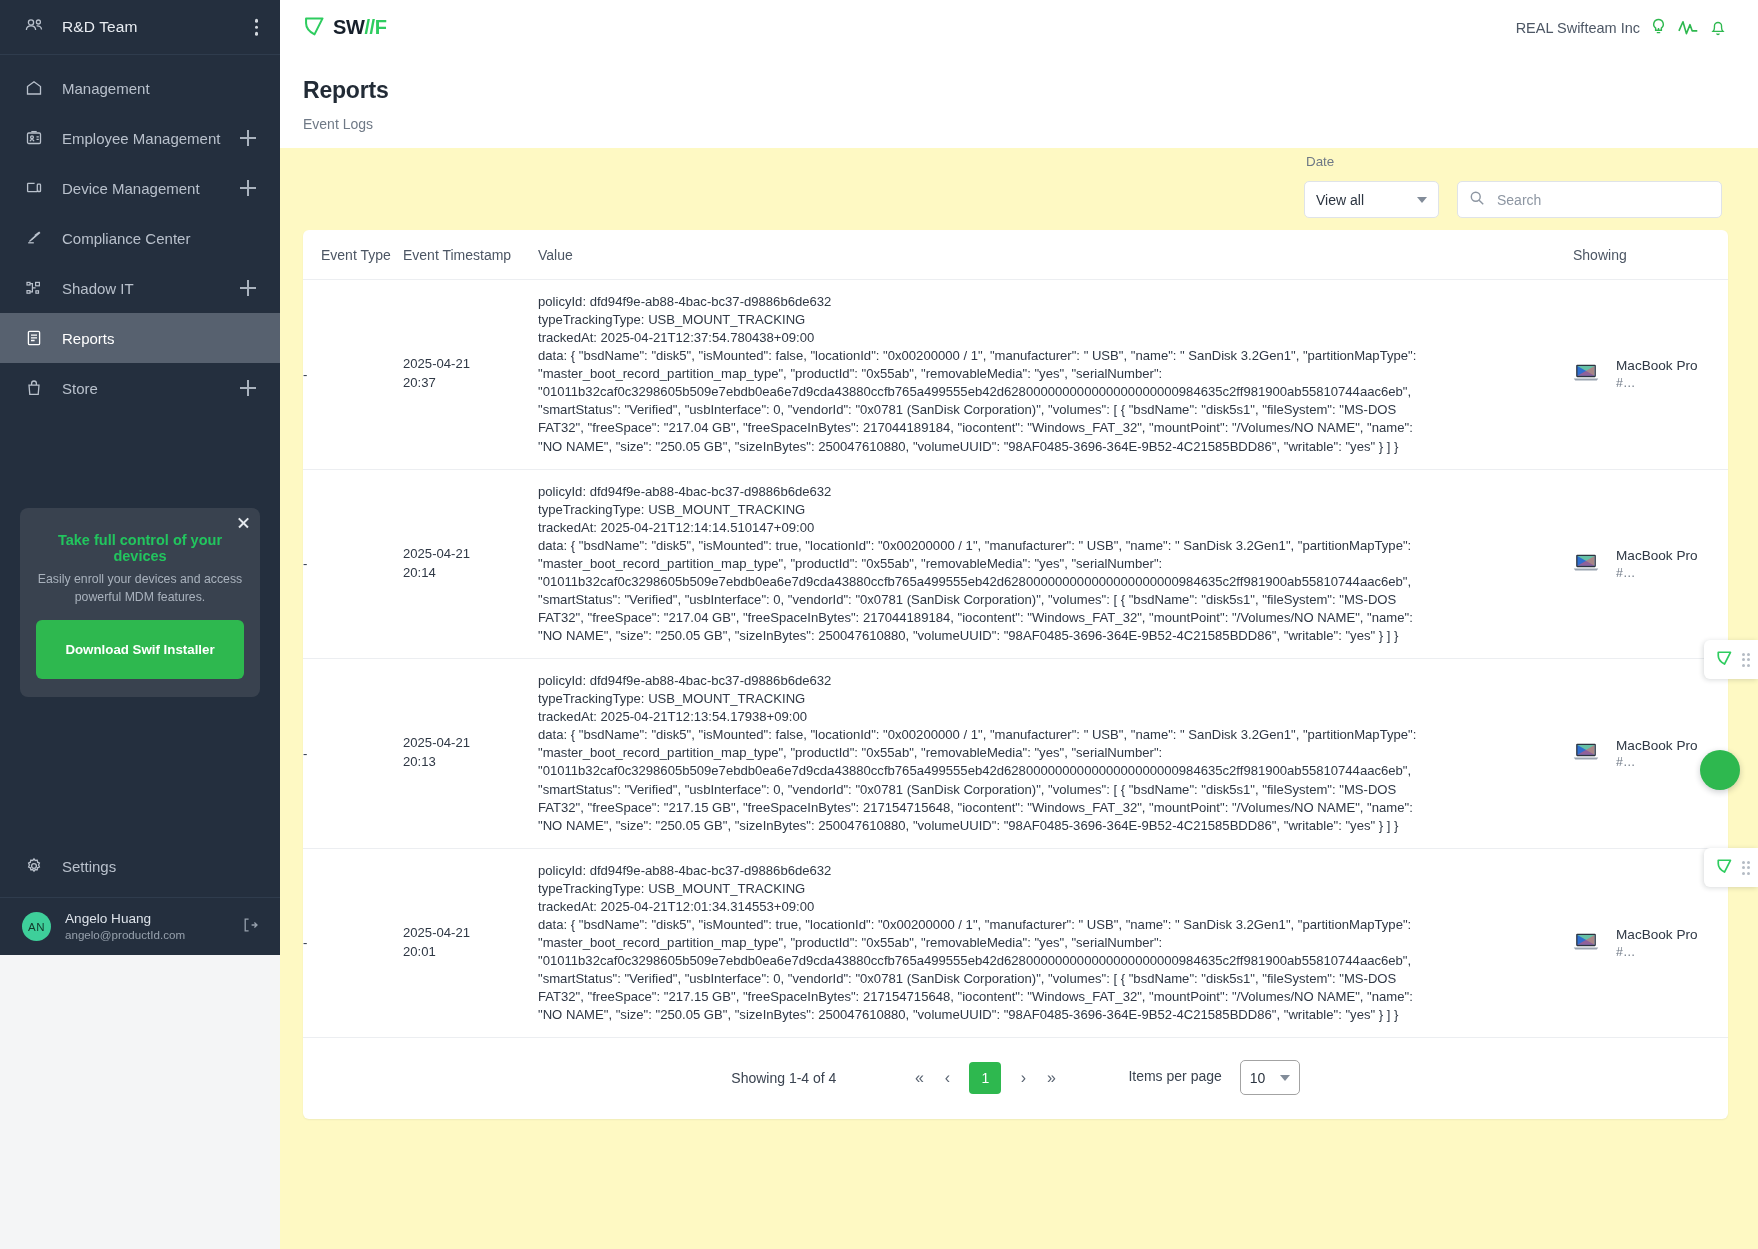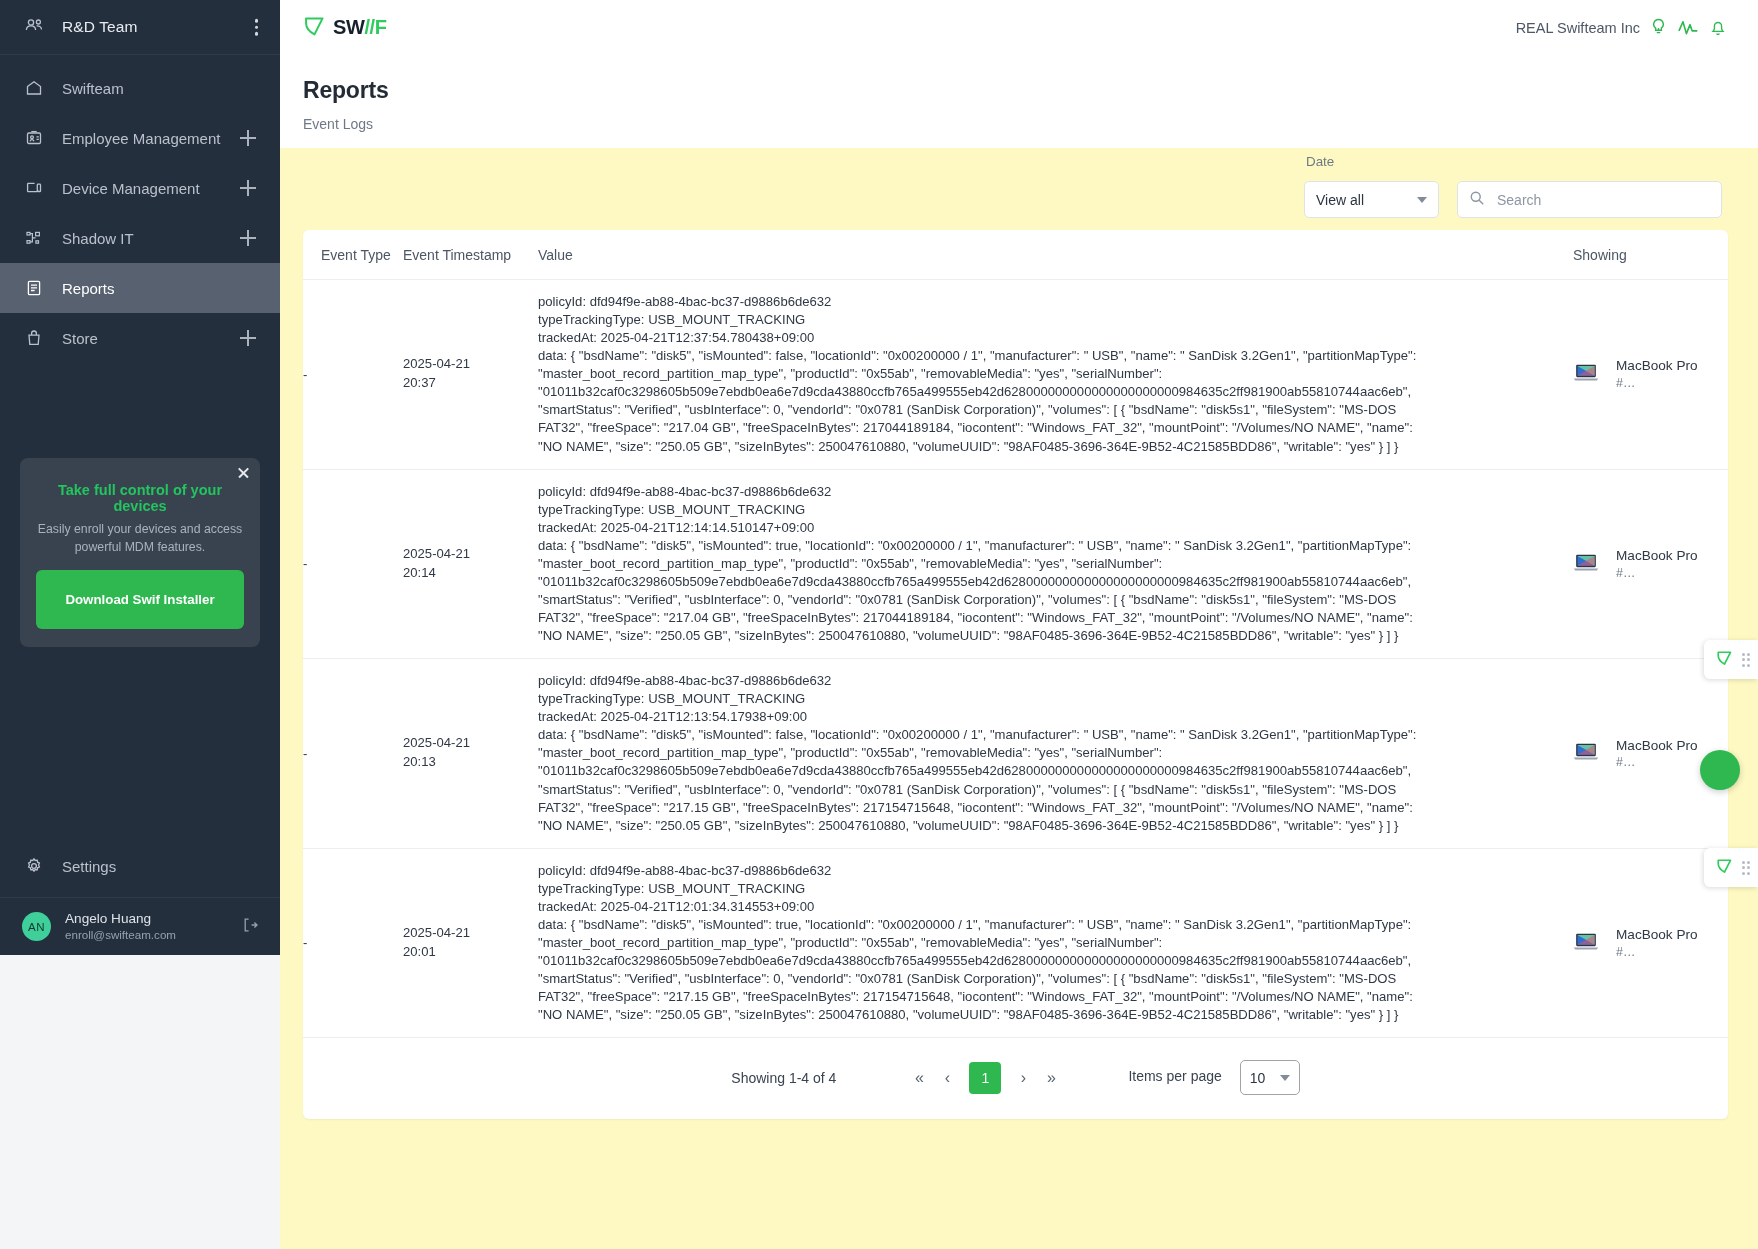--- a/index.html
+++ b/index.html
@@ -170,21 +170,21 @@
   </div>
 
   <div class="nav">
 
     <div class="nav-item">
       <span class="ico">
         <svg width="18" height="18" viewBox="0 0 18 18" fill="none" stroke="#b9c1cc" stroke-width="1.3">
           <path d="M2.5 7.6 9 2.8l6.5 4.8V15H2.5z"></path>
         </svg>
       </span>
-      <span class="lbl">Swifteam</span>
+      <span class="lbl">Management</span>
     </div>
 
     <div class="nav-item">
       <span class="ico">
         <svg width="18" height="18" viewBox="0 0 18 18" fill="none" stroke="#b9c1cc" stroke-width="1.3">
           <rect x="2.5" y="4" width="13" height="10.5" rx="1.3"></rect>
           <circle cx="7" cy="8.3" r="1.4"></circle>
             <path d="M5 12.2c.4-1 1.1-1.5 2-1.5s1.6.5 2 1.5"></path>
           <path d="M11.5 7.8h2.3M11.5 10.4h2.3"></path>
             <path d="M6.3 2.6h5.4"></path>
@@ -199,20 +199,31 @@
         <svg width="18" height="18" viewBox="0 0 18 18" fill="none" stroke="#b9c1cc" stroke-width="1.3">
           <path d="M2.6 4.3v8.4M2.6 12.7h9.4M2.6 4.3h7"></path>
           <rect x="12.3" y="5.2" width="3.2" height="7.5" rx="0.8"></rect>
           <circle cx="13.9" cy="11.2" r=".5" fill="#b9c1cc" stroke="none"></circle>
         </svg>
       </span>
       <span class="lbl">Device Management</span>
       <span class="plus"></span>
     </div>
 
+    <div class="nav-item">
+      <span class="ico">
+        <svg width="18" height="18" viewBox="0 0 18 18" fill="none" stroke="#b9c1cc" stroke-width="1.3">
+          <path d="M3.2 13.8h5.6"></path>
+            <path d="M4.4 12.4 13.6 4"></path>
+            <path d="M6.2 10.9 15 3.4"></path>
+          <path d="M9.8 6.6 14.6 2.9"></path>
+        </svg>
+      </span>
+      <span class="lbl">Compliance Center</span>
+    </div>
 
     <div class="nav-item">
       <span class="ico">
         <svg width="18" height="18" viewBox="0 0 18 18" fill="none" stroke="#b9c1cc" stroke-width="1.2">
           <rect x="2" y="3.4" width="3" height="2.6"></rect>
             <rect x="10.6" y="3.4" width="3.8" height="3.4"></rect>
           <rect x="2" y="11.6" width="3" height="2.6"></rect>
             <rect x="10.9" y="11.8" width="2.6" height="2.4"></rect>
           <path d="M5 4.7h2.4v8.2H5M7.4 8.8h3.2"></path>
         </svg>
@@ -261,21 +272,21 @@
         </svg>
       </span>
       <span class="lbl">Settings</span>
     </div>
   </div>
 
   <div class="user-row">
     <div class="avatar">AN</div>
     <div class="user-meta">
       <div class="n">Angelo Huang</div>
-      <div class="e">enroll@swifteam.com</div>
+      <div class="e">angelo@productId.com</div>
     </div>
     <span class="logout">
       <svg width="19" height="19" viewBox="0 0 19 19" fill="none" stroke="#97a1ad" stroke-width="1.3">
         <path d="M7.6 3.6H4.2v11.8h3.4"></path>
           <path d="M10.6 9.5h5.2M13.4 7l2.6 2.5-2.6 2.5"></path>
       </svg>
     </span>
   </div>
 </div>
 

